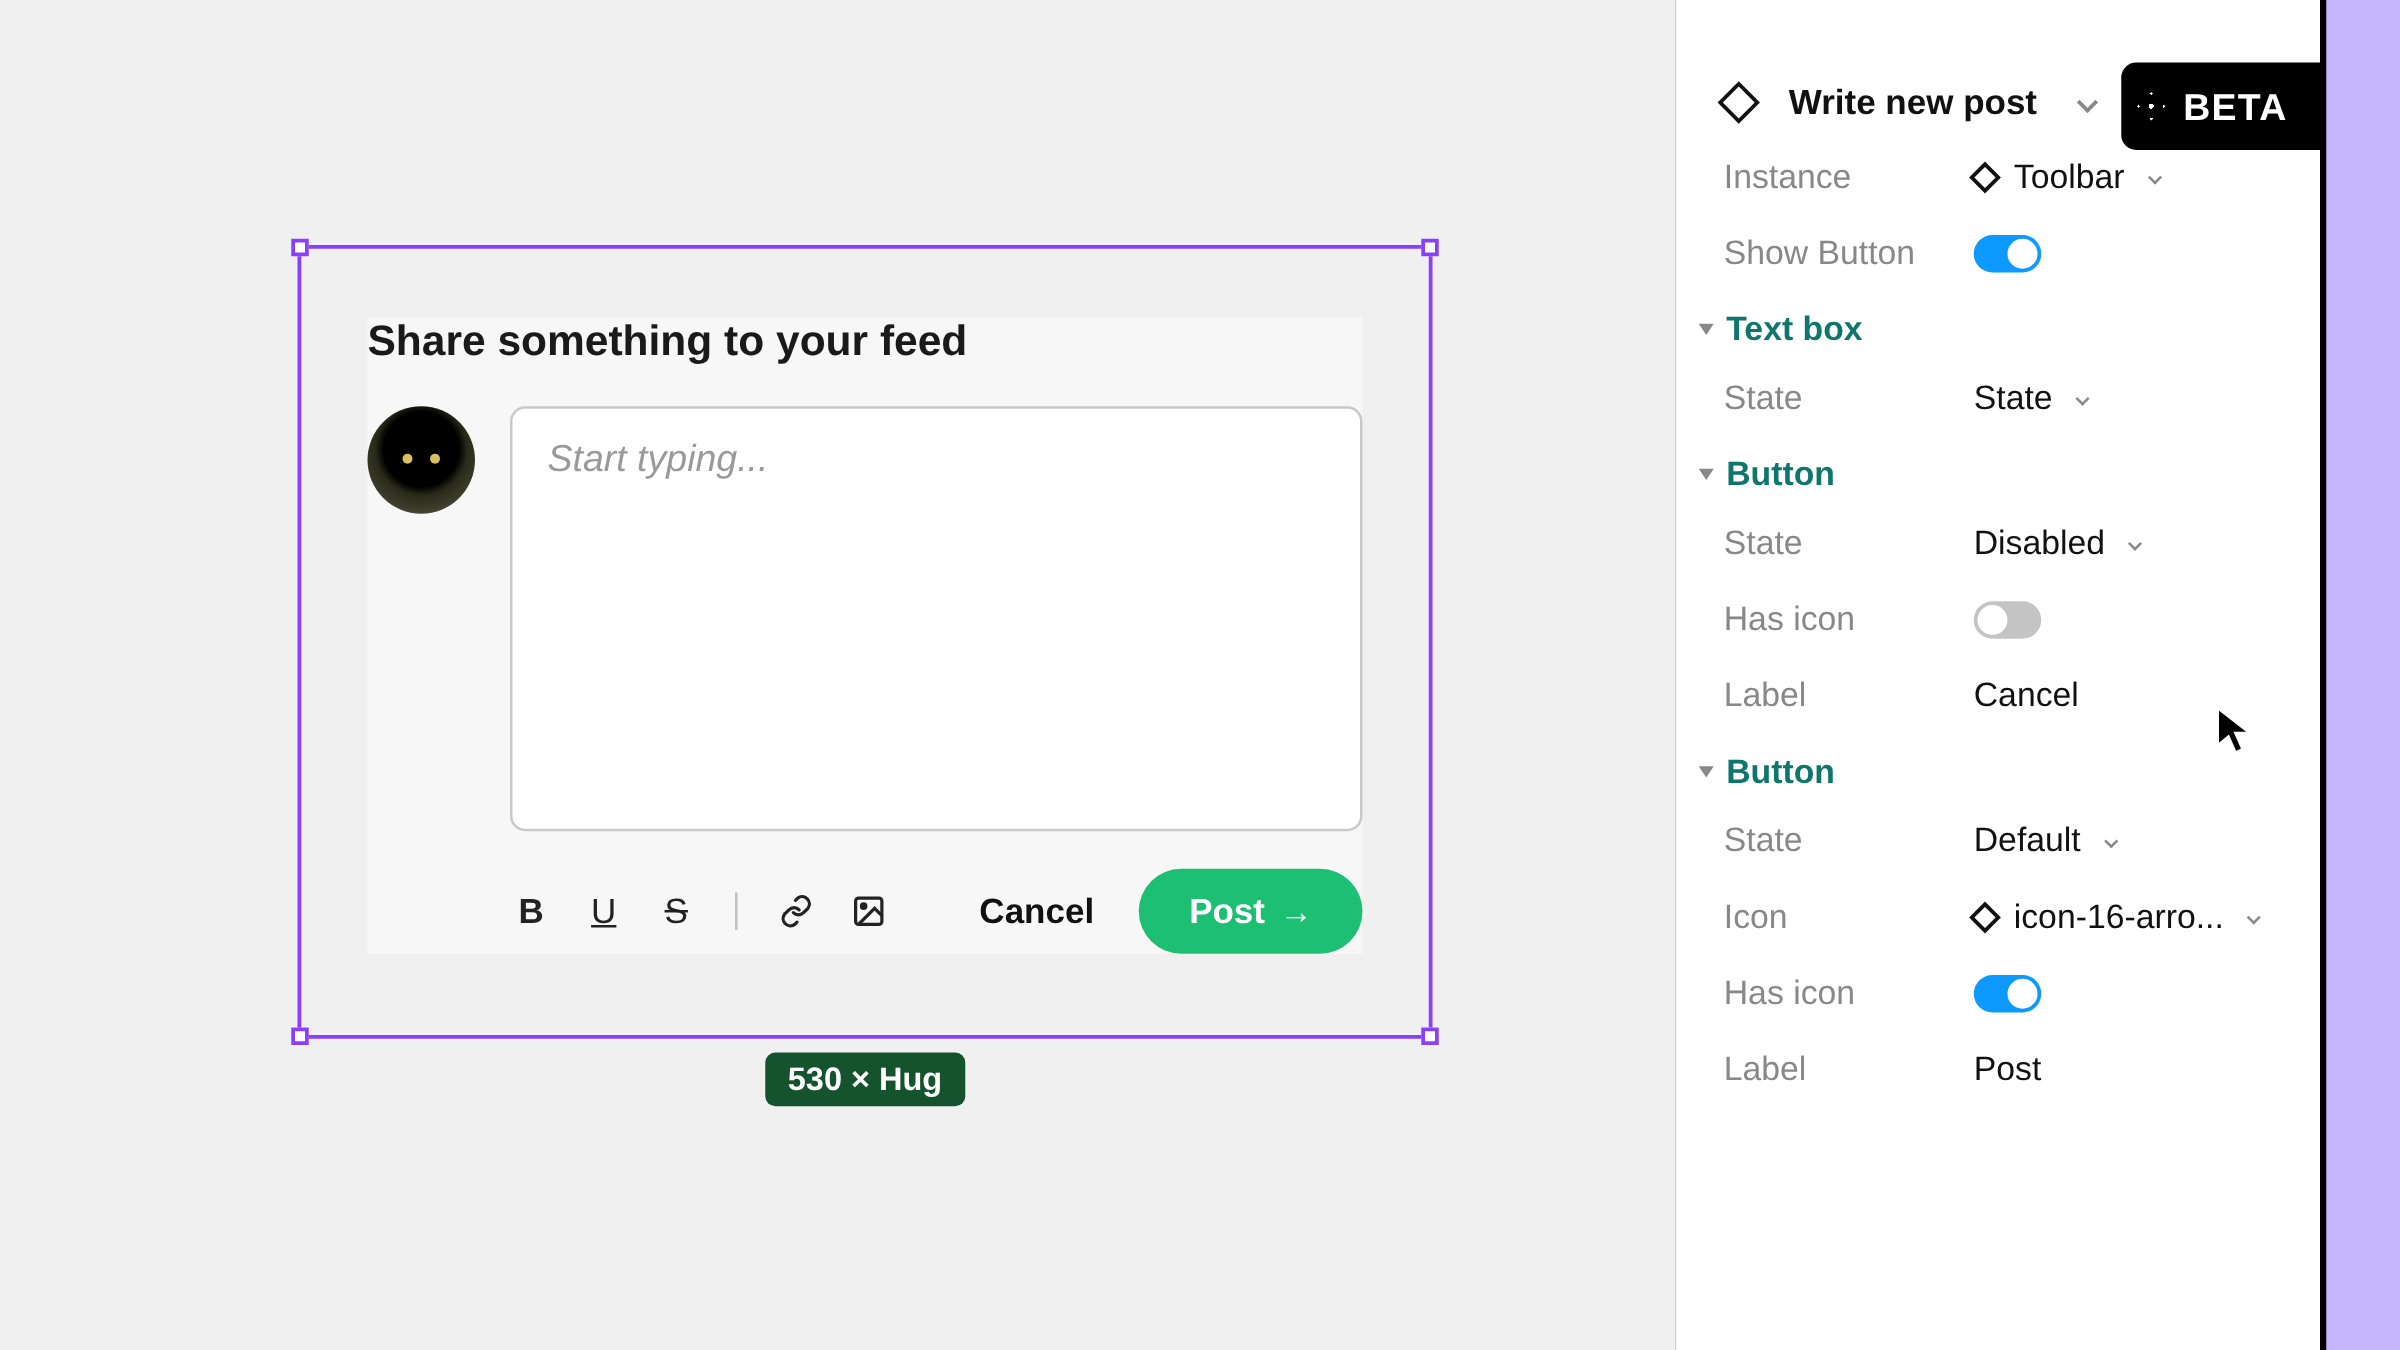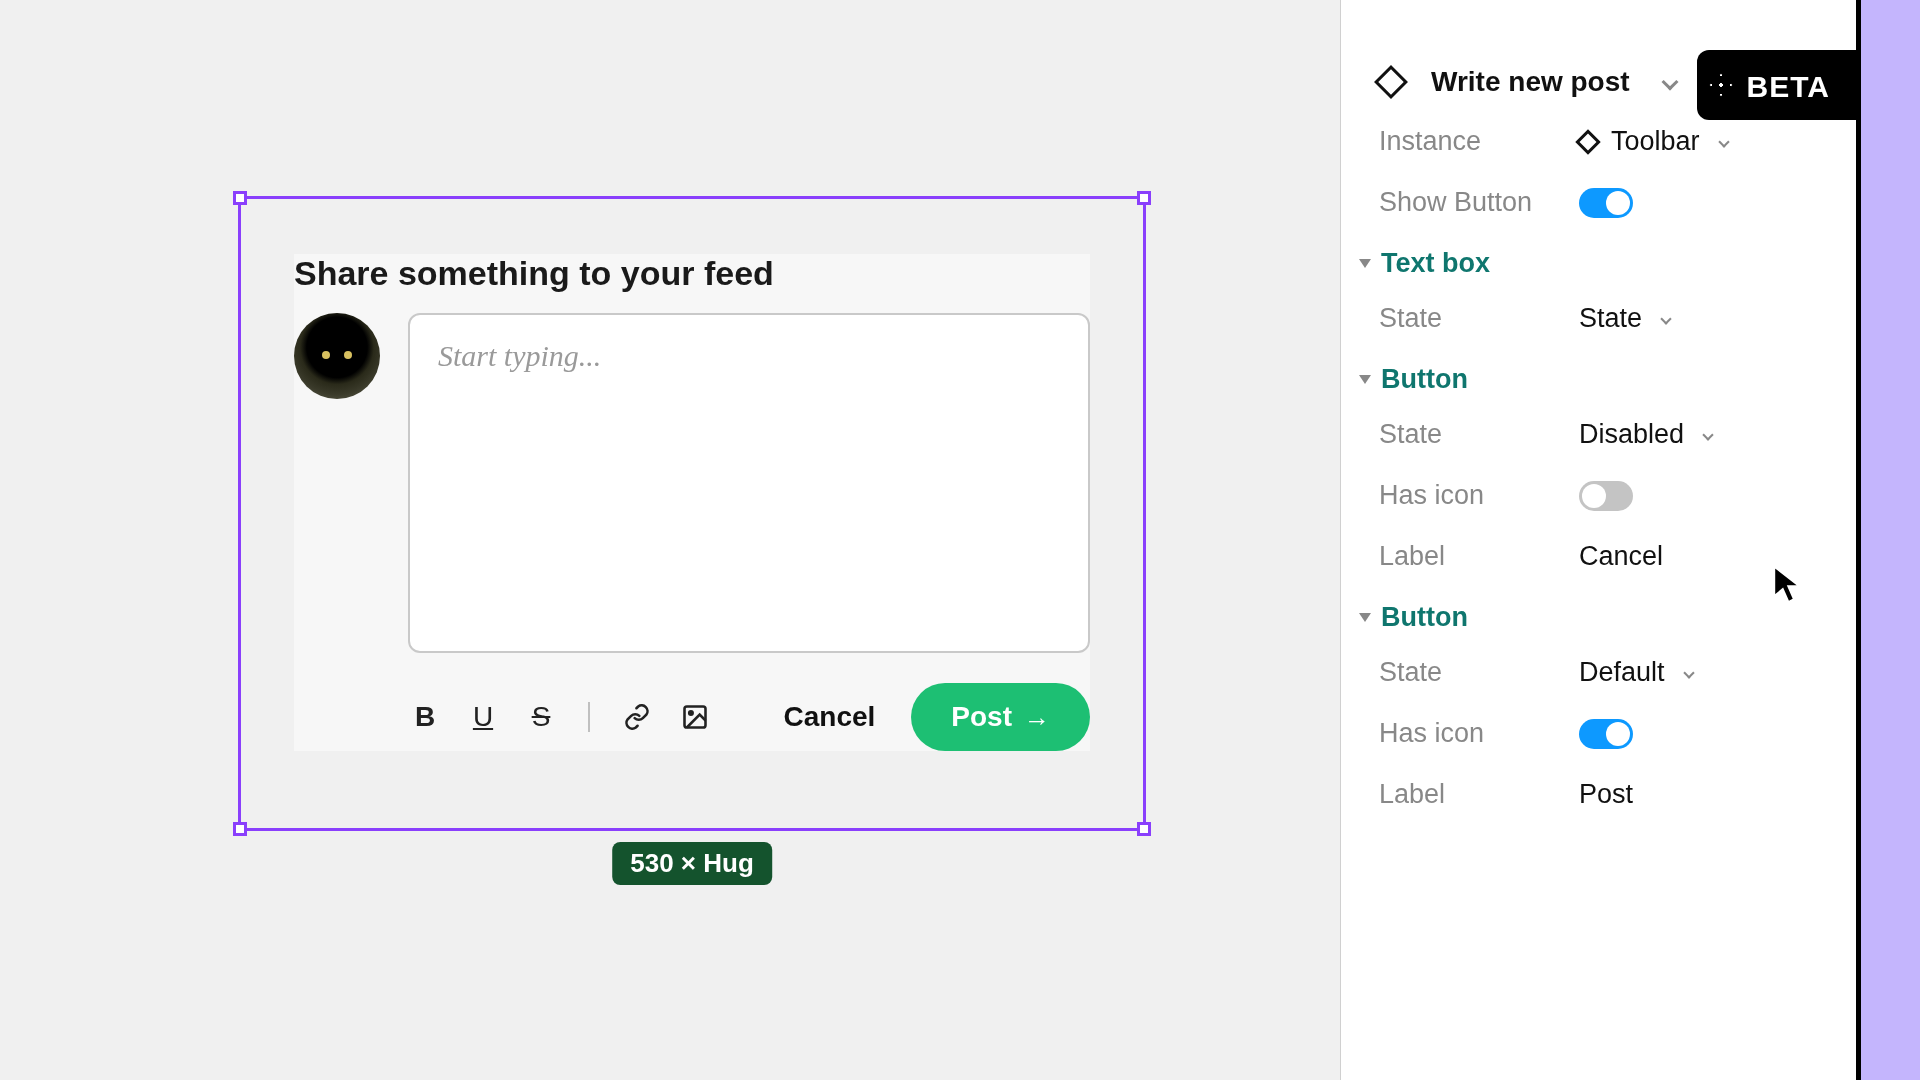--- a/index.html
+++ b/index.html
@@ -50,21 +50,21 @@
     left: 294px;
     top: 254px;
     width: 796px;
     background: #f7f7f7;
     border-radius: 0;
   }
   .card-title {
     font-size: 34px;
     font-weight: 700;
     color: #1a1a1a;
-    margin-bottom: 20px;
+    margin-bottom: 32px;
   }
   .compose-row {
     display: flex;
     gap: 28px;
     align-items: flex-start;
   }
   .avatar {
     width: 86px;
     height: 86px;
     border-radius: 50%;
@@ -87,21 +87,21 @@
     height: 340px;
     background: #fff;
     border: 2px solid #c9c9c9;
     border-radius: 12px;
     padding: 24px 28px;
     font-size: 30px;
     color: #9a9a9a;
     font-style: italic;
     outline: none;
     resize: none;
-    font-family: Liberation Serif, serif;
+    font-family: Liberation Sans, sans-serif;
   }
   .textbox::placeholder { color: #9a9a9a; font-style: italic; }
 
   .action-row {
     display: flex;
     align-items: center;
     margin-top: 30px;
     padding-left: 114px;
   }
   .toolbar {
@@ -405,20 +405,28 @@
     <div class="section-title">Button</div>
   </div>
   <div class="prop-row">
     <div class="prop-label">State</div>
     <div class="prop-value">
       <span>Default</span>
       <span class="chev tiny"></span>
     </div>
   </div>
   <div class="prop-row">
+    <div class="prop-label">Icon</div>
+    <div class="prop-value">
+      <div class="diamond sm"></div>
+      <span>icon-16-arro...</span>
+      <span class="chev tiny"></span>
+    </div>
+  </div>
+  <div class="prop-row">
     <div class="prop-label">Has icon</div>
     <div class="toggle on"></div>
   </div>
   <div class="prop-row">
     <div class="prop-label">Label</div>
     <div class="prop-value">Post</div>
   </div>
 
   <svg class="cursor-ptr" style="left:430px; top:565px;" width="32" height="40" viewBox="0 0 20 28">
       <path d="M1 1 L1 22 L7 17 L11 26 L15 24 L11 15 L19 15 Z" fill="#000" stroke="#fff" stroke-width="1.5"></path>

